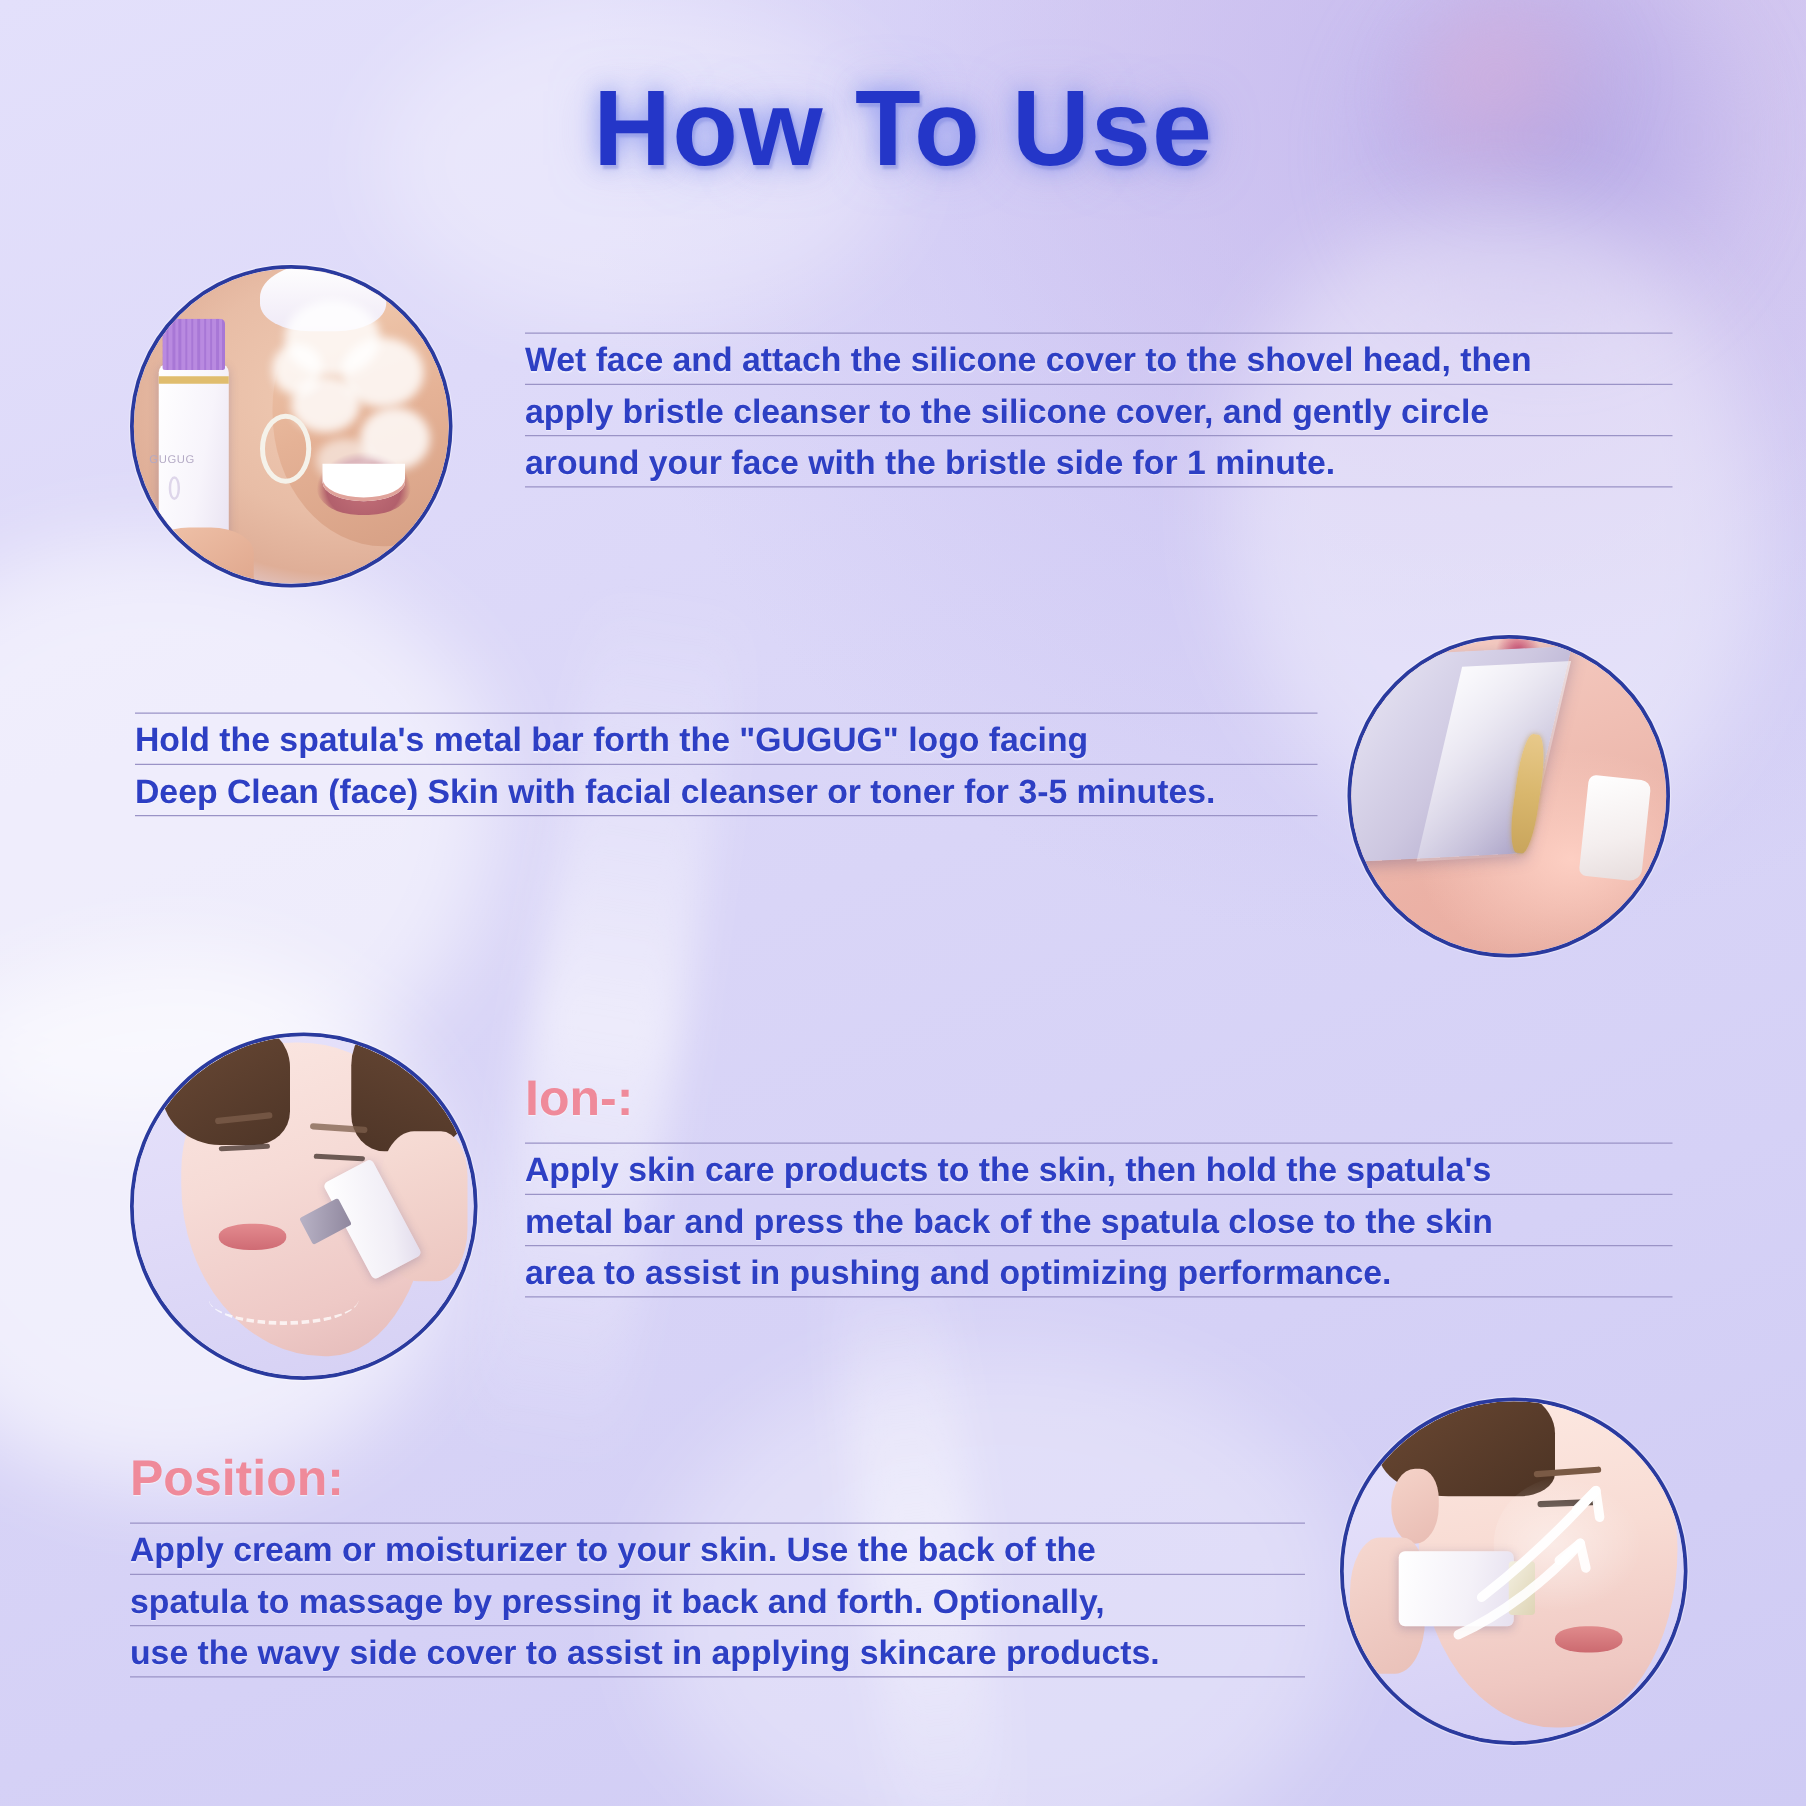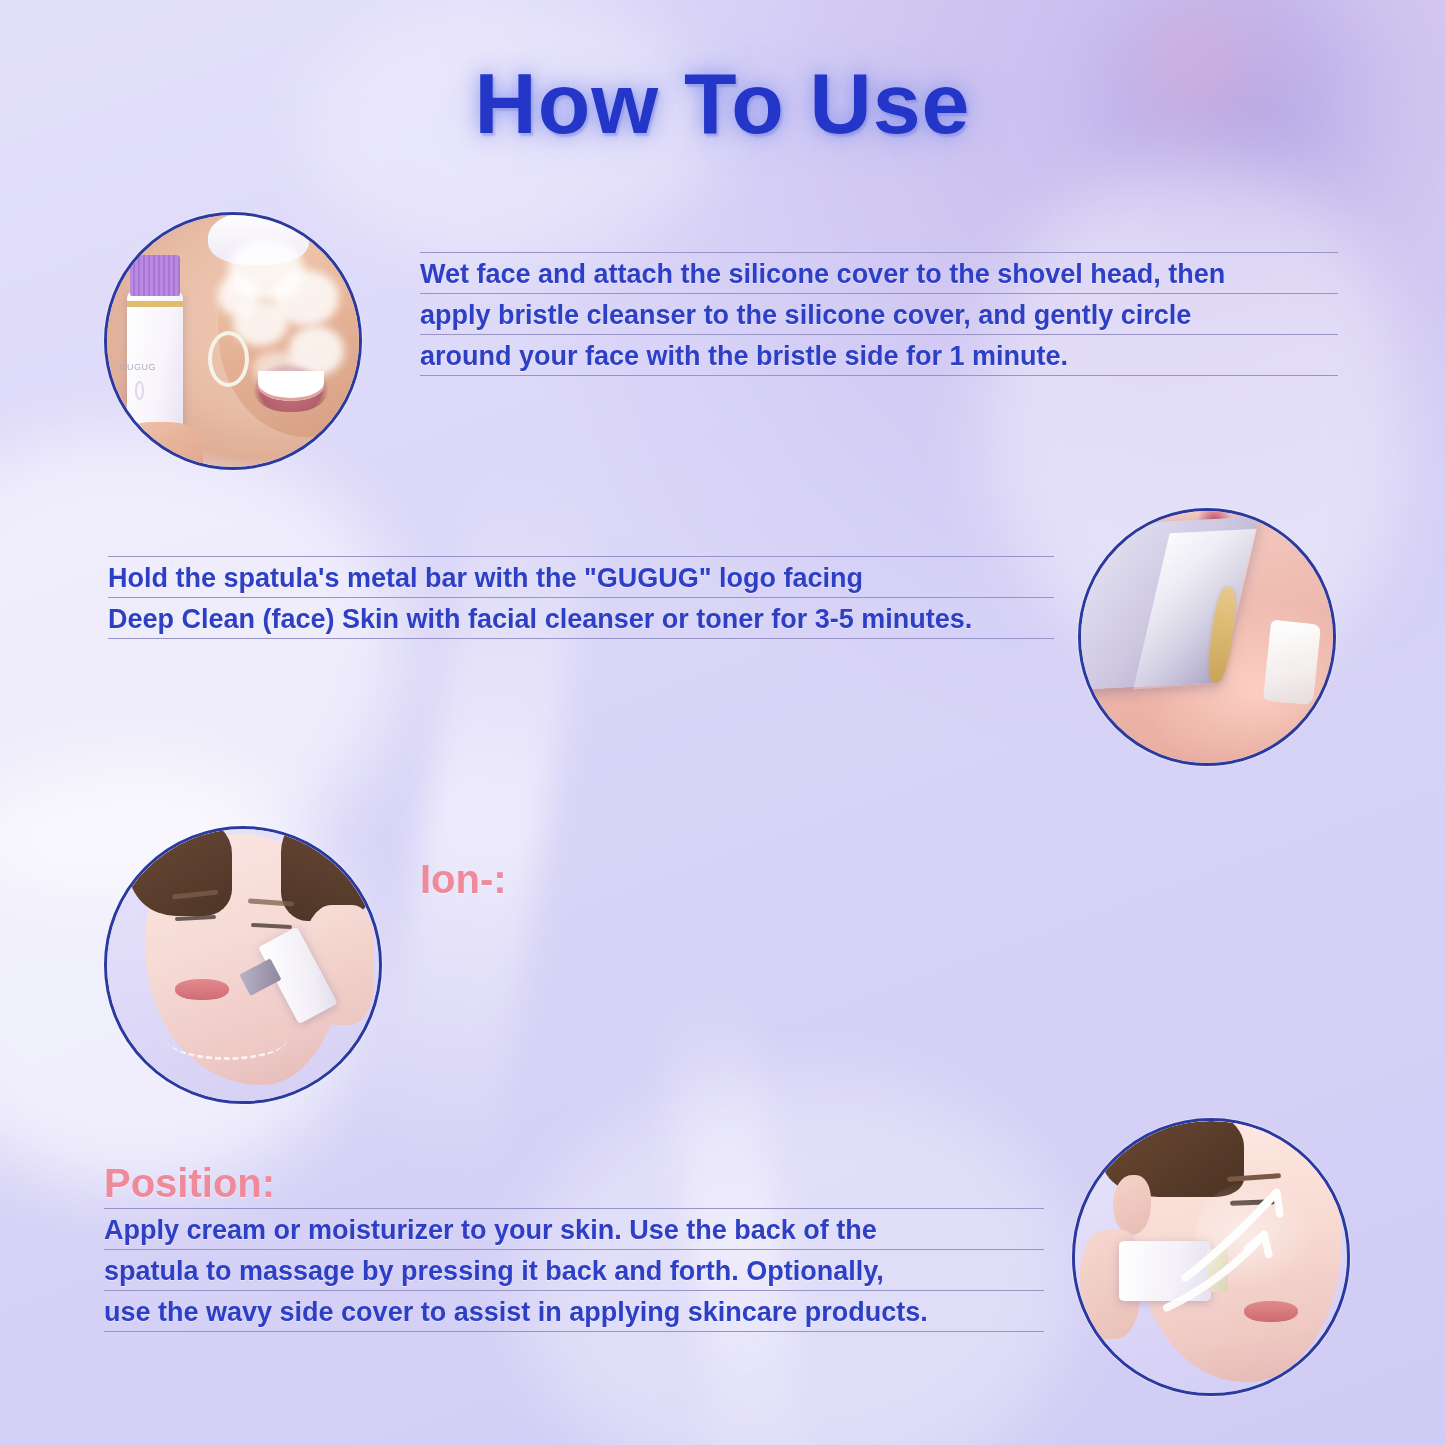--- a/index.html
+++ b/index.html
@@ -160,21 +160,21 @@
   .w4-gloss{position:absolute;left:44%;top:22%;width:44%;height:40%;border-radius:50%;
      background:radial-gradient(ellipse at 40% 50%, rgba(255,255,255,.45) 0%, rgba(255,255,255,0) 70%);}
 
   
   .block{position:absolute;}
   .head{
     font-size:40px;font-weight:700;color:#ef8a9a;line-height:1.05;
     text-shadow:0 1px 1px rgba(255,255,255,.6);
     margin-bottom:4px;
   }
-  .lines{display:block;}
+  .lines{display:block;margin-top:14px;}
   .line{
     position:relative;
     font-size:27px;font-weight:600;color:#2d3fc4;
     line-height:38px;height:38px;white-space:nowrap;
     border-top:1.5px solid #9a93c6;
     padding-top:2px;
     text-shadow:0 1px 0 rgba(255,255,255,.45);
   }
   .lines .line:last-child{border-bottom:1.5px solid #9a93c6;}
 
@@ -276,27 +276,32 @@
   <div class="block b-clean">
     <div class="lines">
       <div class="line">Wet face and attach the silicone cover to the shovel head, then</div>
       <div class="line">apply bristle cleanser to the silicone cover, and gently circle</div>
       <div class="line">around your face with the bristle side for 1 minute.</div>
     </div>
   </div>
 
   <div class="block b-ionp">
     <div class="lines">
-      <div class="line">Hold the spatula's metal bar with the "GUGUG" logo facing</div>
+      <div class="line">Hold the spatula's metal bar forth the "GUGUG" logo facing</div>
       <div class="line">Deep Clean (face) Skin with facial cleanser or toner for 3-5 minutes.</div>
     </div>
   </div>
 
   <div class="block b-ionm">
     <div class="head">Ion-:</div>
+    <div class="lines">
+      <div class="line">Apply skin care products to the skin, then hold the spatula's</div>
+      <div class="line">metal bar and press the back of the spatula close to the skin</div>
+      <div class="line">area to assist in pushing and optimizing performance.</div>
+    </div>
   </div>
 
   <div class="block b-lift">
     <div class="head">Position:</div>
     <div class="lines">
       <div class="line">Apply cream or moisturizer to your skin. Use the back of the</div>
       <div class="line">spatula to massage by pressing it back and forth. Optionally,</div>
       <div class="line">use the wavy side cover to assist in applying skincare products.</div>
     </div>
   </div>

